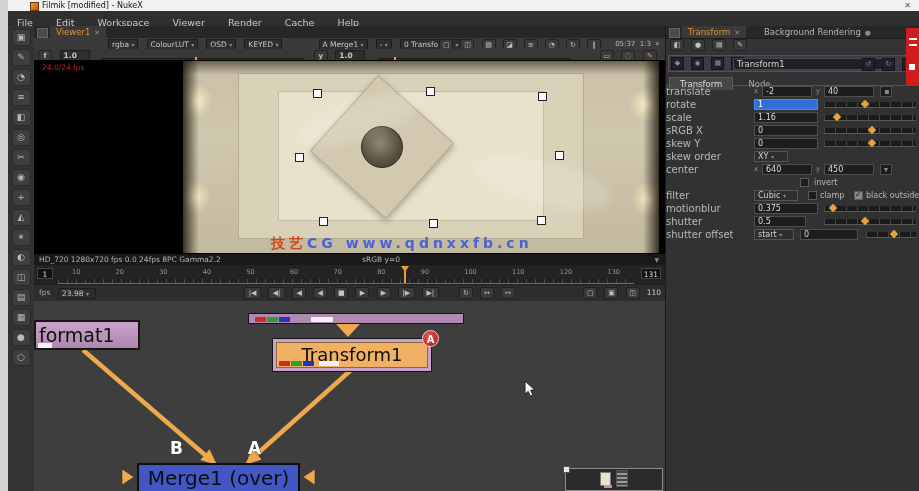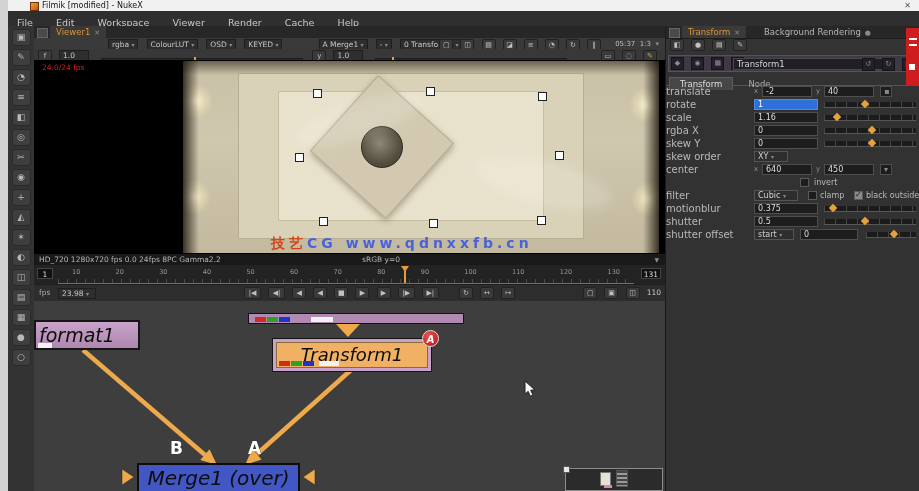--- a/index.html
+++ b/index.html
@@ -27,21 +27,21 @@
   .tab.on{background:#3a3a3a;color:#d8953c;}
   .tab .tx{color:#8a8a8a;font-size:7px;margin-left:4px;}
   .dd{display:inline-block;background:#2e2e2e;border:1px solid #1e1e1e;color:#c8c8c8;
     font-size:7.5px;line-height:9px;height:9px;padding:0 3px;vertical-align:top;margin-right:3px;}
   .dd b{font-weight:normal;color:#8d8d8d;font-size:6px;}
   .mini{display:inline-block;width:12px;height:10px;background:#3a3a3a;border:1px solid #222;
     border-radius:2px;color:#c2c2c2;font-size:7px;line-height:10px;text-align:center;margin-right:2px;vertical-align:top;}
   
   #viewer{left:34px;top:26px;width:631px;height:275px;background:#353535;}
   #vrow1{left:0;top:12px;right:0;height:10px;background:#3a3a3a;border-bottom:1px solid #2b2b2b;padding-top:1px;}
-  #vrow2{left:0;top:23px;right:0;height:10px;background:#383838;border-bottom:1px solid #242424;padding-top:1px;}
+  #vrow2{left:0;top:23px;right:0;height:10px;background:#383838;border-bottom:1px solid #242424;padding-top:1px;font-weight:bold;}
   .vslider{display:inline-block;position:relative;height:4px;background:#2a2a2a;border:1px solid #1d1d1d;
     vertical-align:middle;margin:0 4px;}
   .vslider i{position:absolute;top:-2px;width:2px;height:7px;background:#e8a23c;}
   #vcanvas{left:0;top:34px;right:0;height:193px;background:#000;overflow:hidden;padding-left:44px;}
   #fpswarn{left:8px;top:3px;color:#c6221a;font-size:7.5px;}
   #vimg{left:149px;top:1px;width:476px;height:192px;background:linear-gradient(180deg,#c9c0a6,#cfc7ae 40%,#c3b99f);overflow:hidden;}
   #vimg .r1{position:absolute;left:55px;top:12px;right:75px;bottom:14px;background:#d9d1b8;border:1px solid #b7ad92;}
   #vimg .r2{position:absolute;left:95px;top:30px;right:115px;bottom:32px;background:#e8e1cb;border:1px solid #c6bca1;}
   #vimg .shadeL{position:absolute;left:0;top:0;width:16px;height:100%;background:linear-gradient(90deg,rgba(22,16,8,.8),transparent);}
   #vimg .shadeR{position:absolute;right:0;top:0;width:16px;height:100%;background:linear-gradient(270deg,rgba(22,16,8,.8),transparent);}
@@ -64,21 +64,21 @@
   #ruler .lbls{position:absolute;left:0;right:0;top:2px;display:flex;justify-content:space-between;
     font-size:6.5px;color:#979797;padding:0 14px;}
   #playhead{position:absolute;left:60%;top:0;width:2px;height:17px;background:#e89b3c;}
   #playhead i{position:absolute;left:-3px;top:0;border-left:4px solid transparent;border-right:4px solid transparent;border-top:6px solid #e89b3c;}
   .tlfield{position:absolute;top:3px;height:11px;background:#111;border:1px solid #454545;color:#ddd;
     font-size:7.5px;line-height:11px;text-align:center;box-sizing:border-box;}
   #vplayback{left:0;top:258px;right:0;height:17px;background:#2d2d2d;border-top:1px solid #1e1e1e;}
   
   #graph{left:34px;top:301px;width:631px;height:190px;background:#3e3e3e;}
   #gcanvas{left:0;top:12px;right:0;height:178px;overflow:hidden;}
-  .node{position:absolute;box-sizing:border-box;color:#0d0d0d;font-style:italic;}
+  .node{position:absolute;box-sizing:border-box;color:#0d0d0d;}
   #n-clip{left:214px;top:0;width:216px;height:11px;background:#b18ab1;border:1px solid #141014;}
   .chip{position:absolute;height:5px;}
   #n-format{left:0px;top:7px;width:106px;height:30px;background:linear-gradient(180deg,#c9a3c9,#ad87ad);
     border:2px solid #161616;font-size:19px;line-height:26px;padding-left:3px;}
   #n-trans-out{left:238px;top:25px;width:160px;height:34px;background:#c9a2c9;border:1px solid #141414;padding:3px;}
   #n-trans-in{width:100%;height:100%;background:#f0b165;border:1px solid #8a6a3a;box-sizing:border-box;
     font-size:18px;line-height:24px;text-align:center;position:relative;}
   #badge-a{left:388px;top:17px;width:17px;height:17px;border-radius:50%;text-align:center;
     background:radial-gradient(circle at 35% 30%,#e85050,#b51515);border:1px solid #e8d8d8;
     color:#fff;font-size:10px;font-weight:bold;line-height:17px;}
@@ -399,21 +399,21 @@
           </span>
       </div>
       <div class="prow">
         <span class="pl">scale</span>
         <span class="pf" style="left:88px;width:64px">1.16</span>
         <span class="ps" style="left:158px;width:92px">
             <i class="pm" style="left:14%"></i>
           </span>
       </div>
       <div class="prow">
-        <span class="pl">rgba X</span>
+        <span class="pl">sRGB X</span>
         <span class="pf" style="left:88px;width:64px">0</span>
         <span class="ps" style="left:158px;width:92px">
             <i class="pm" style="left:52%"></i>
           </span>
       </div>
       <div class="prow">
         <span class="pl">skew Y</span>
         <span class="pf" style="left:88px;width:64px">0</span>
         <span class="ps" style="left:158px;width:92px">
             <i class="pm" style="left:52%"></i>
@@ -445,21 +445,21 @@
       </div>
       <div class="prow">
         <span class="pl">motionblur</span>
         <span class="pf" style="left:88px;width:64px">0.375</span>
         <span class="ps" style="left:158px;width:92px">
             <i class="pm" style="left:10%"></i>
           </span>
       </div>
       <div class="prow">
         <span class="pl">shutter</span>
-        <span class="pf" style="left:88px;width:64px">0.5</span>
+        <span class="pf" style="left:88px;width:52px">0.5</span>
         <span class="ps" style="left:158px;width:92px">
             <i class="pm" style="left:45%"></i>
           </span>
       </div>
       <div class="prow">
         <span class="pl">shutter offset</span>
         <span class="pdd" style="left:88px;width:40px"><span>start</span> <b style="font-size:6px;color:#888">▾</b></span>
         <span class="pf" style="left:134px;width:58px">0</span>
         <span class="ps" style="left:200px;width:50px">
             <i class="pm" style="left:55%"></i>

